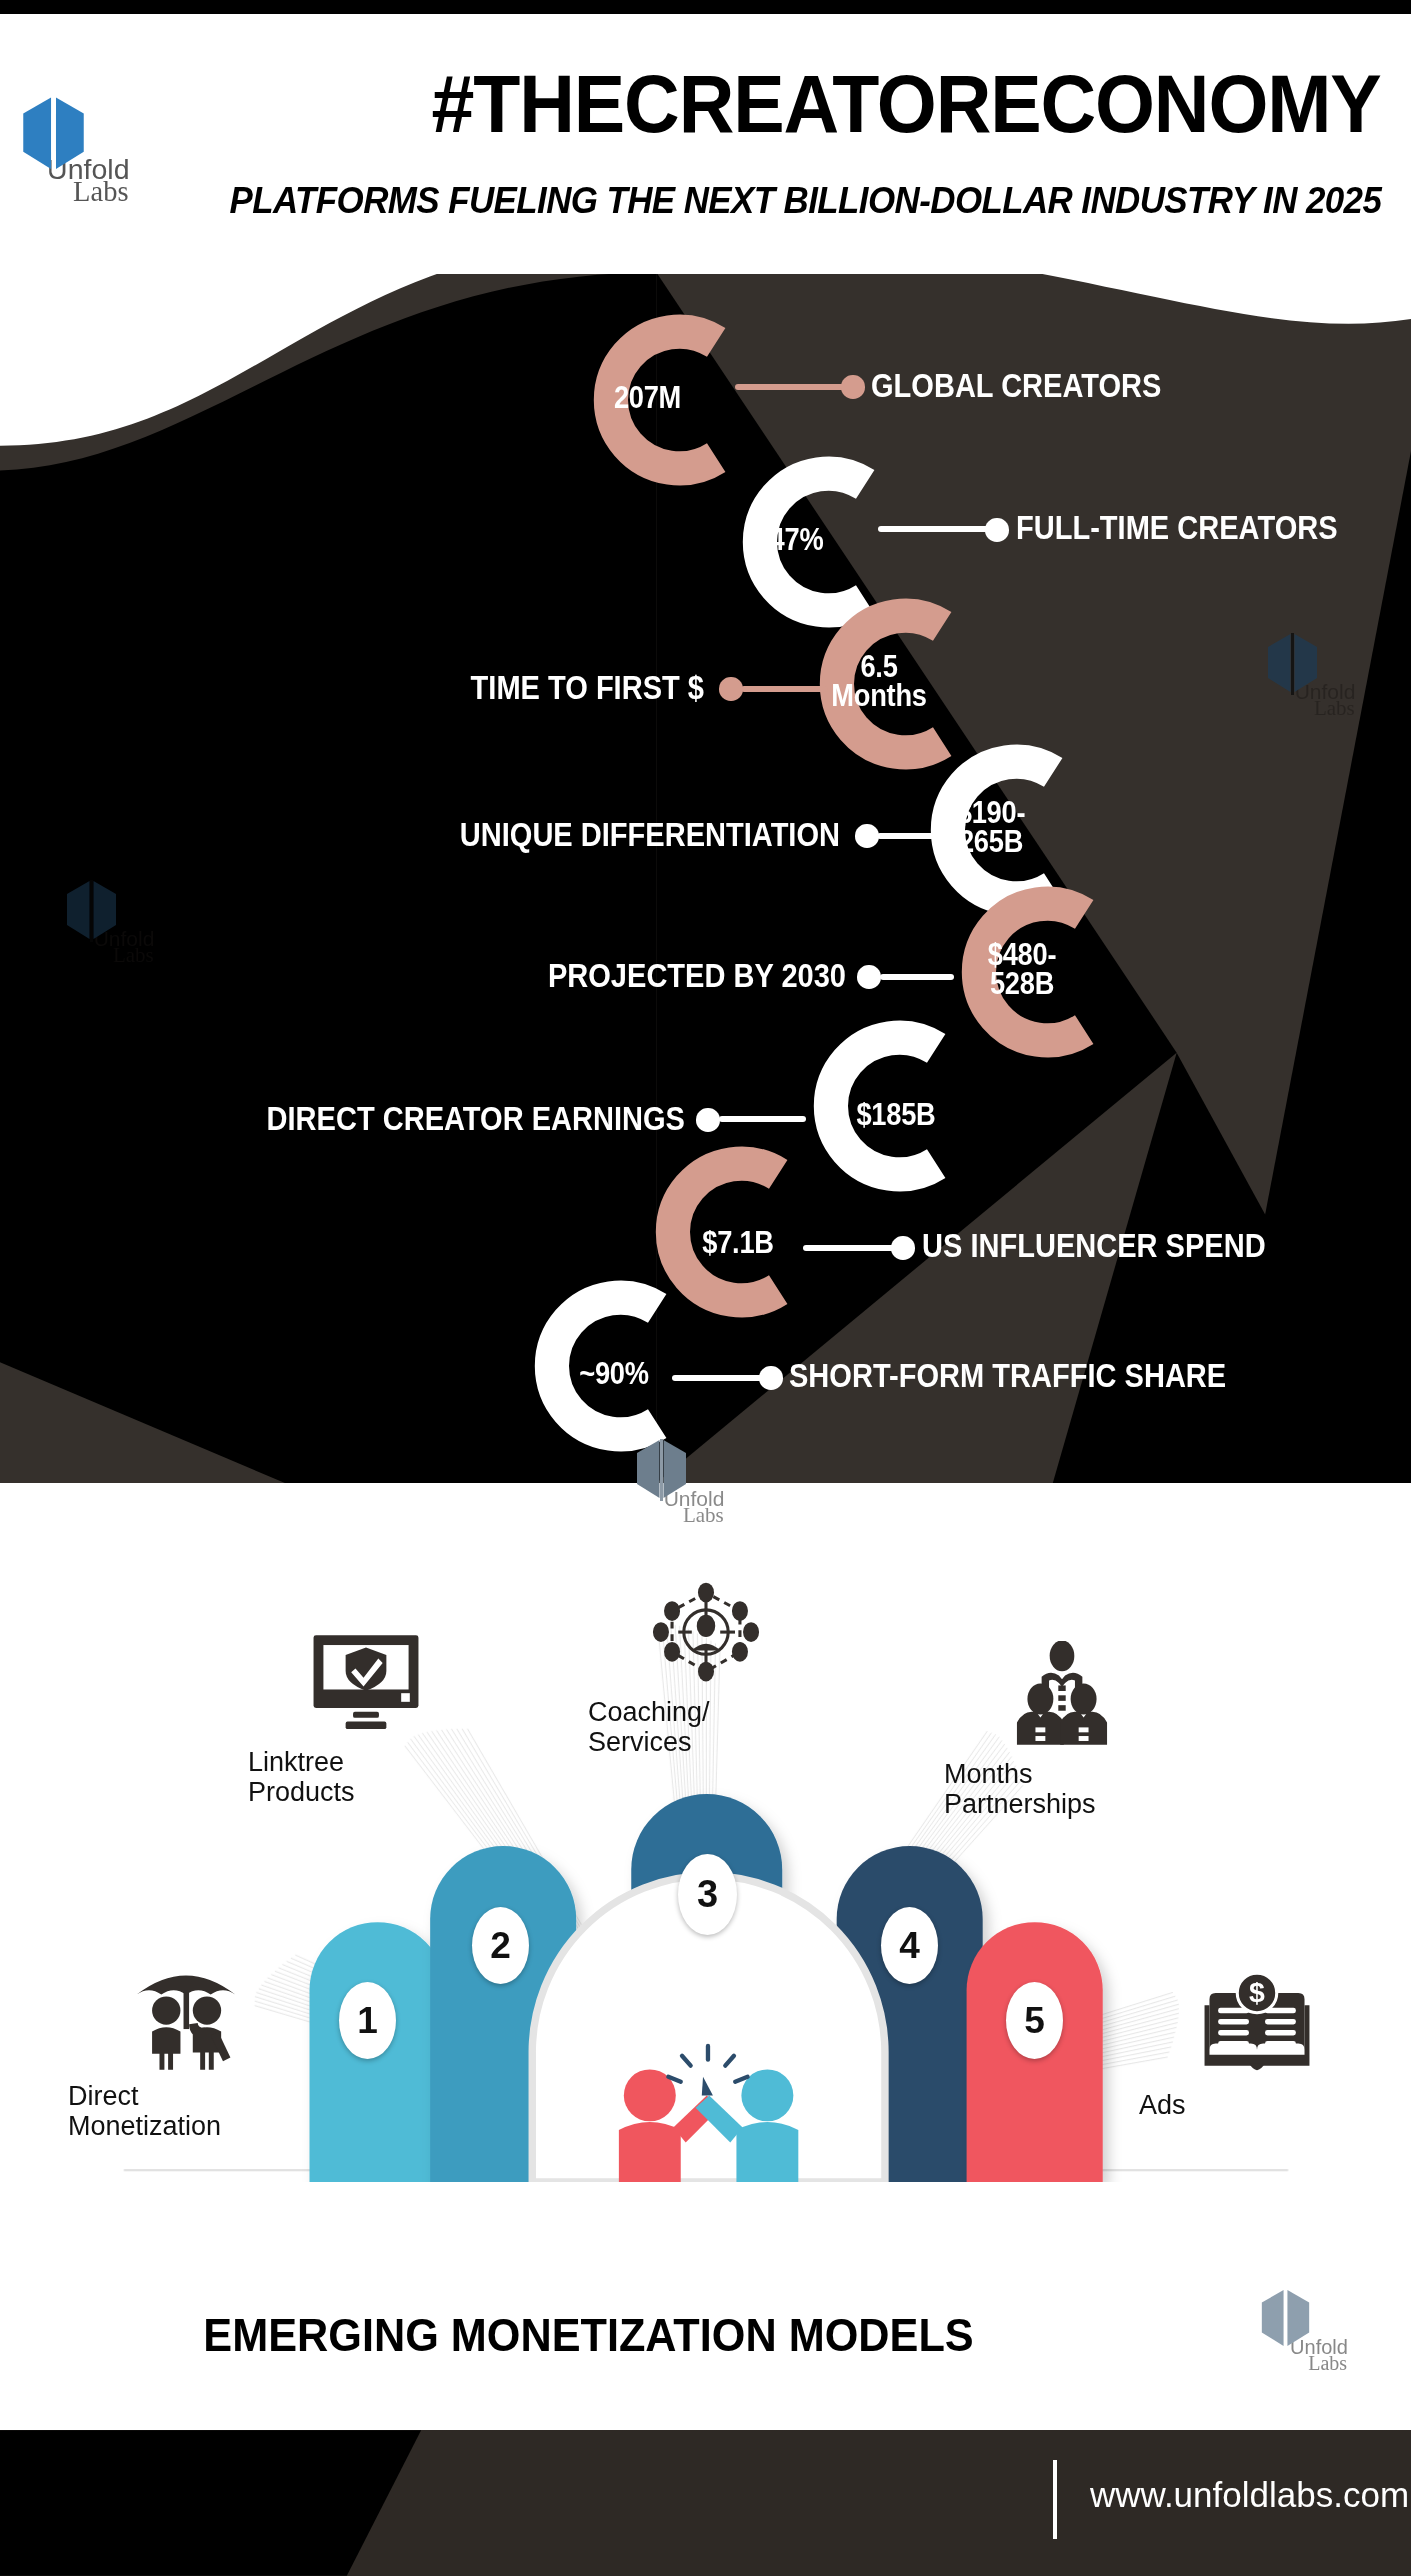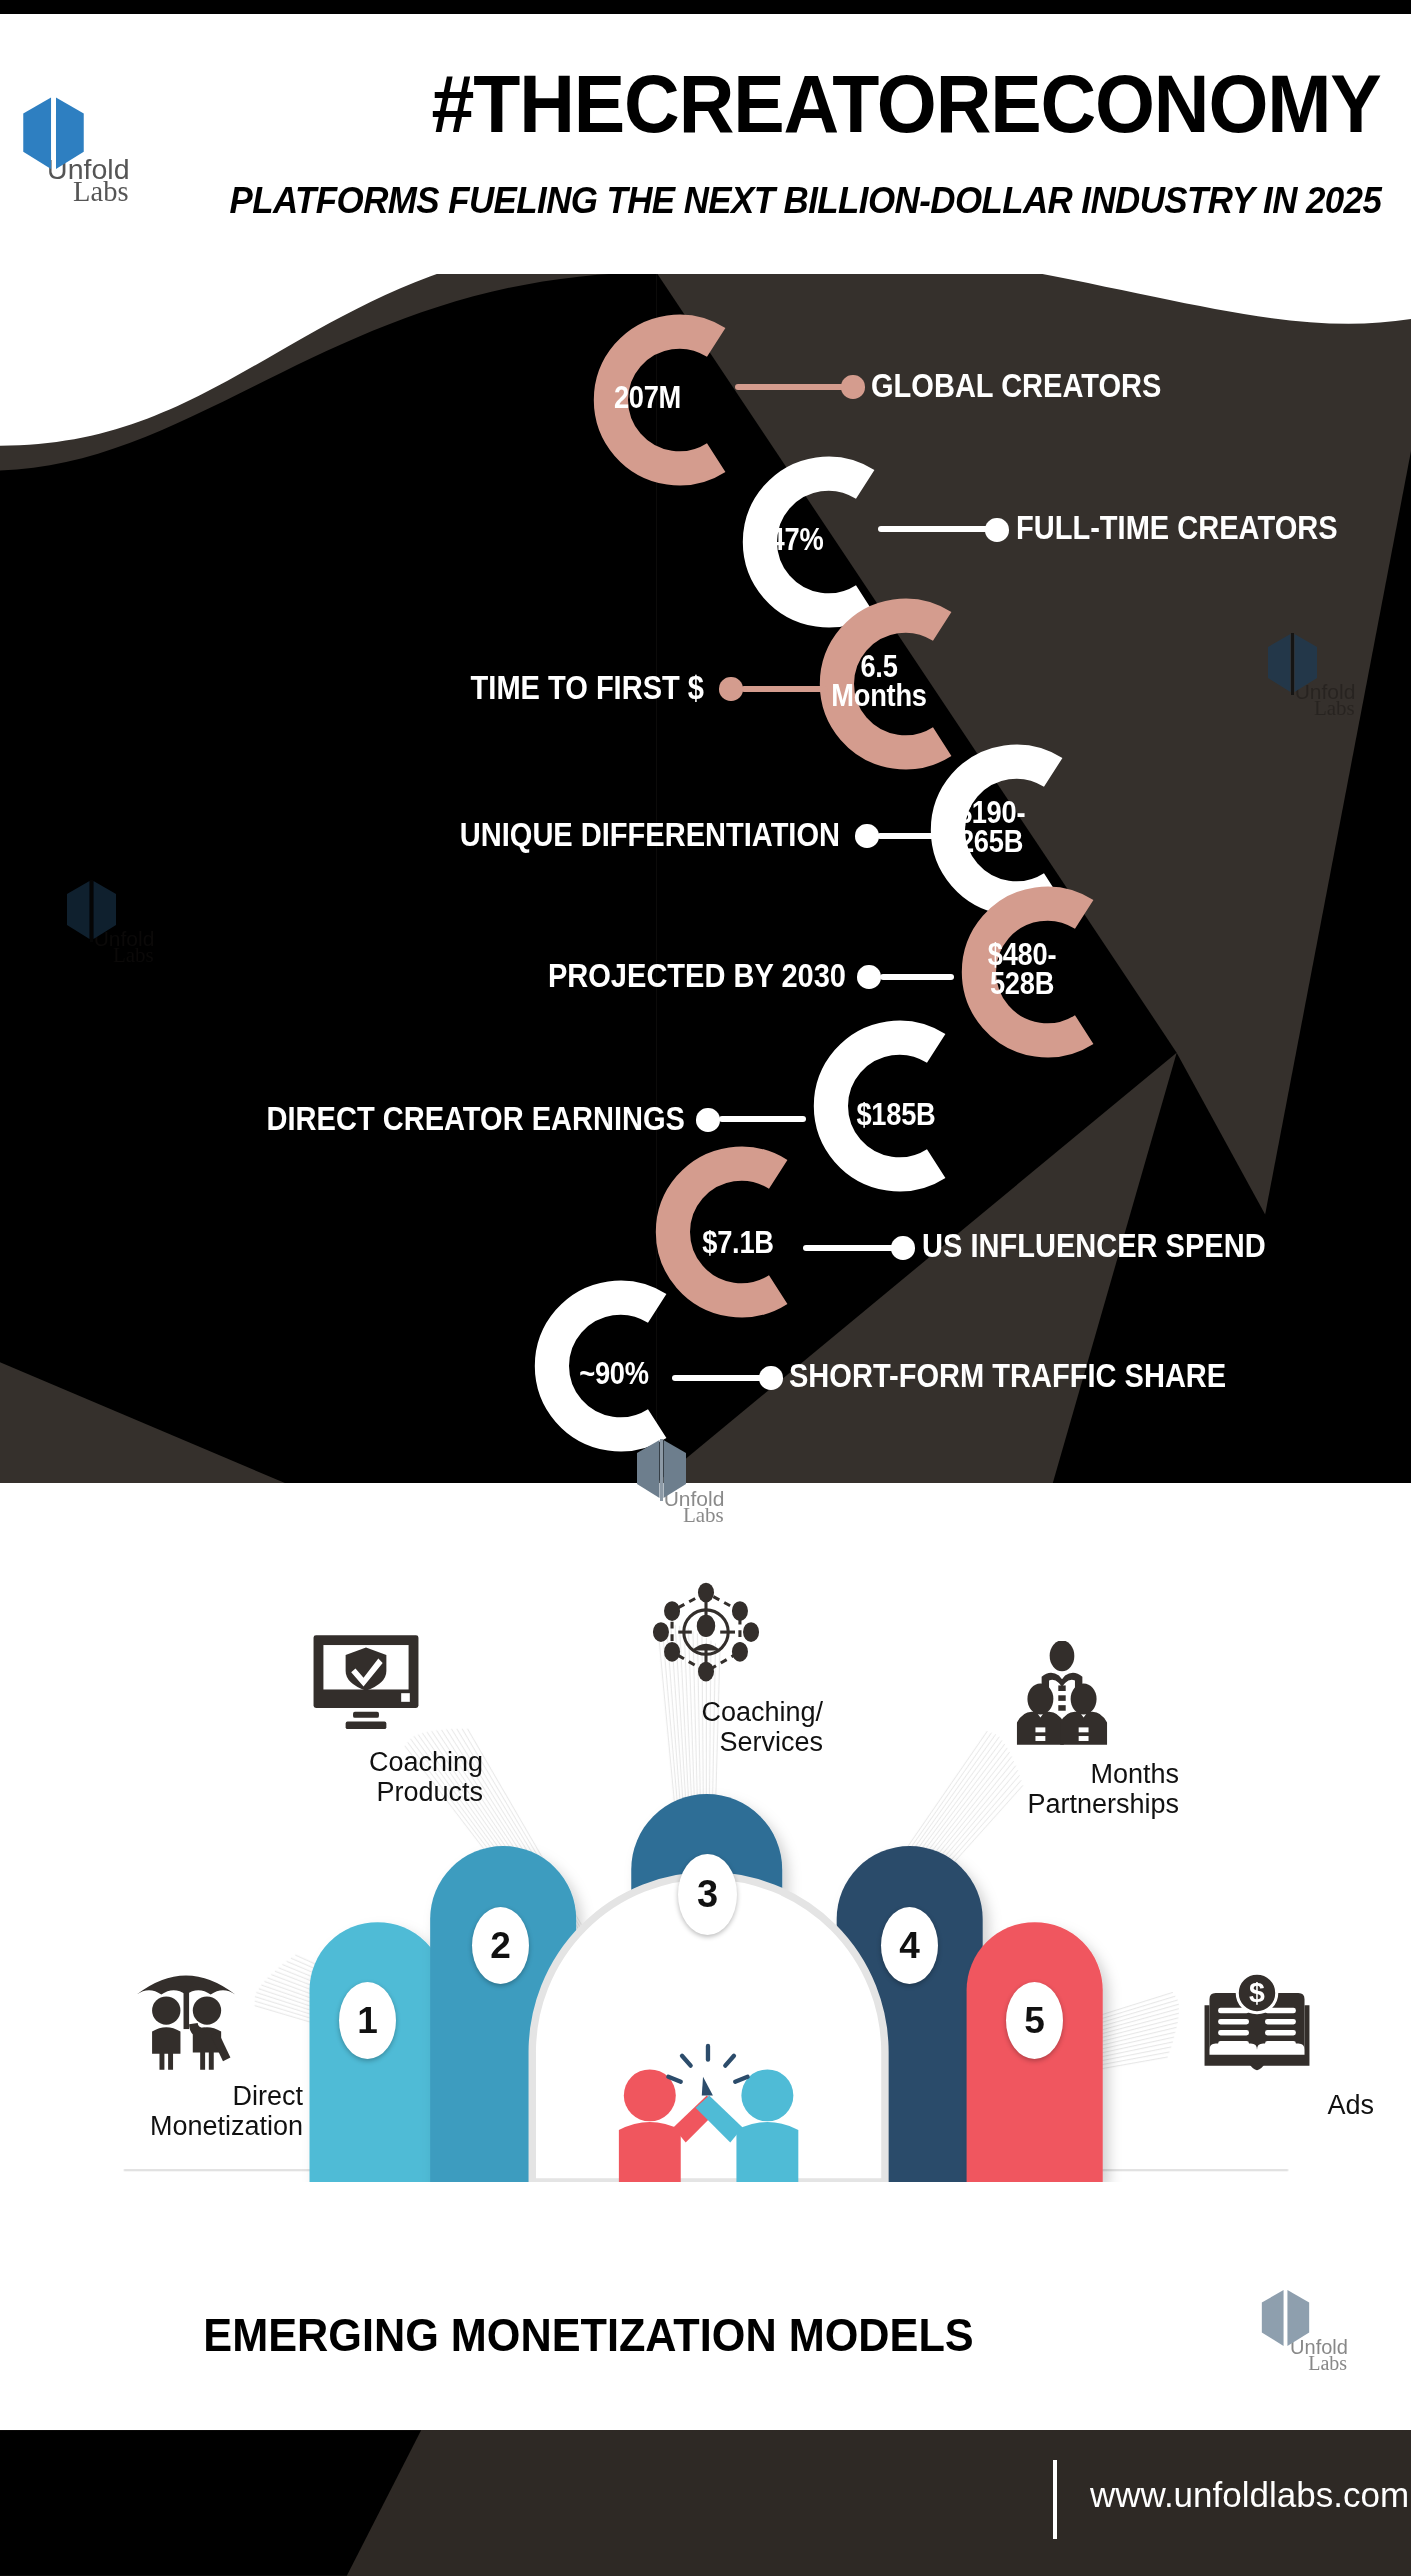--- a/index.html
+++ b/index.html
@@ -37,21 +37,21 @@
   .dot{position:absolute;border-radius:50%;}
   .slabel{position:absolute;color:#fff;font-weight:bold;font-size:33px;letter-spacing:0px;
           white-space:nowrap;transform:scaleX(0.88);font-family:"Liberation Sans",sans-serif;}
   .slabel.l{transform-origin:right center;}
   .slabel.r{transform-origin:left center;}
 
   
   .panel{position:absolute;left:0;top:1483px;width:1412px;height:947px;background:#fff;z-index:4;overflow:hidden;}
   .fanwrap{position:absolute;left:0;top:0;width:1412px;height:947px;}
 
-  .mitem{position:absolute;text-align:right;}
+  .mitem{position:absolute;text-align:left;}
   .mitem .ic{display:block;margin:0 auto 10px auto;}
   .mitem .mlab{font-size:27px;color:#111;line-height:1.12;font-family:"Liberation Sans",sans-serif;}
 
   .archwrap{position:absolute;left:272px;top:303px;width:867px;height:396px;}
   .numcircle{position:absolute;border-radius:50%;background:#fff;display:flex;align-items:center;justify-content:center;
              box-shadow:0 1.9px 5.6px rgba(0,0,0,.28);font-weight:bold;color:#111;font-family:"Liberation Sans",sans-serif;}
 
   .emtitle{position:absolute;left:0;top:824px;width:1177px;text-align:center;font-size:47px;font-weight:bold;color:#000;
            letter-spacing:0px;transform:scaleX(0.92);transform-origin:center;}
 
@@ -399,21 +399,21 @@
       <svg class="ic" width="118" height="108" viewBox="0 0 190 175">
         <rect x="10" y="10" width="170" height="118" rx="4" fill="#332E2B"></rect>
         <rect x="26" y="26" width="138" height="72" fill="#ffffff"></rect>
         <rect x="152" y="104" width="14" height="14" fill="#ffffff"></rect>
         <path d="M95 30 L128 42 L128 68 Q128 88 95 100 Q62 88 62 68 L62 42 Z" fill="#332E2B"></path>
         <path d="M78 64 L91 79 L115 48 L122 55 L91 93 L71 70 Z" fill="#ffffff"></path>
         <rect x="74" y="134" width="42" height="10" rx="3" fill="#332E2B"></rect>
         <rect x="62" y="150" width="66" height="12" rx="3" fill="#332E2B"></rect>
       </svg>
       <div class="mlab">
-        <span>Coaching</span><br>
+        <span>Linktree</span><br>
         <span>Products</span>
       </div>
     </div>
 
     <div class="mitem" style="left:588px;top:96px;width:235px;">
       <svg class="ic" width="118" height="108" viewBox="0 0 190 175">
         <g stroke="#332E2B" stroke-width="5" stroke-dasharray="11 9" fill="none">
           <path d="M95 22 L40 52 L40 118 L95 150 L150 118 L150 52 Z"></path>
         </g>
         <g stroke="#332E2B" stroke-width="5">

